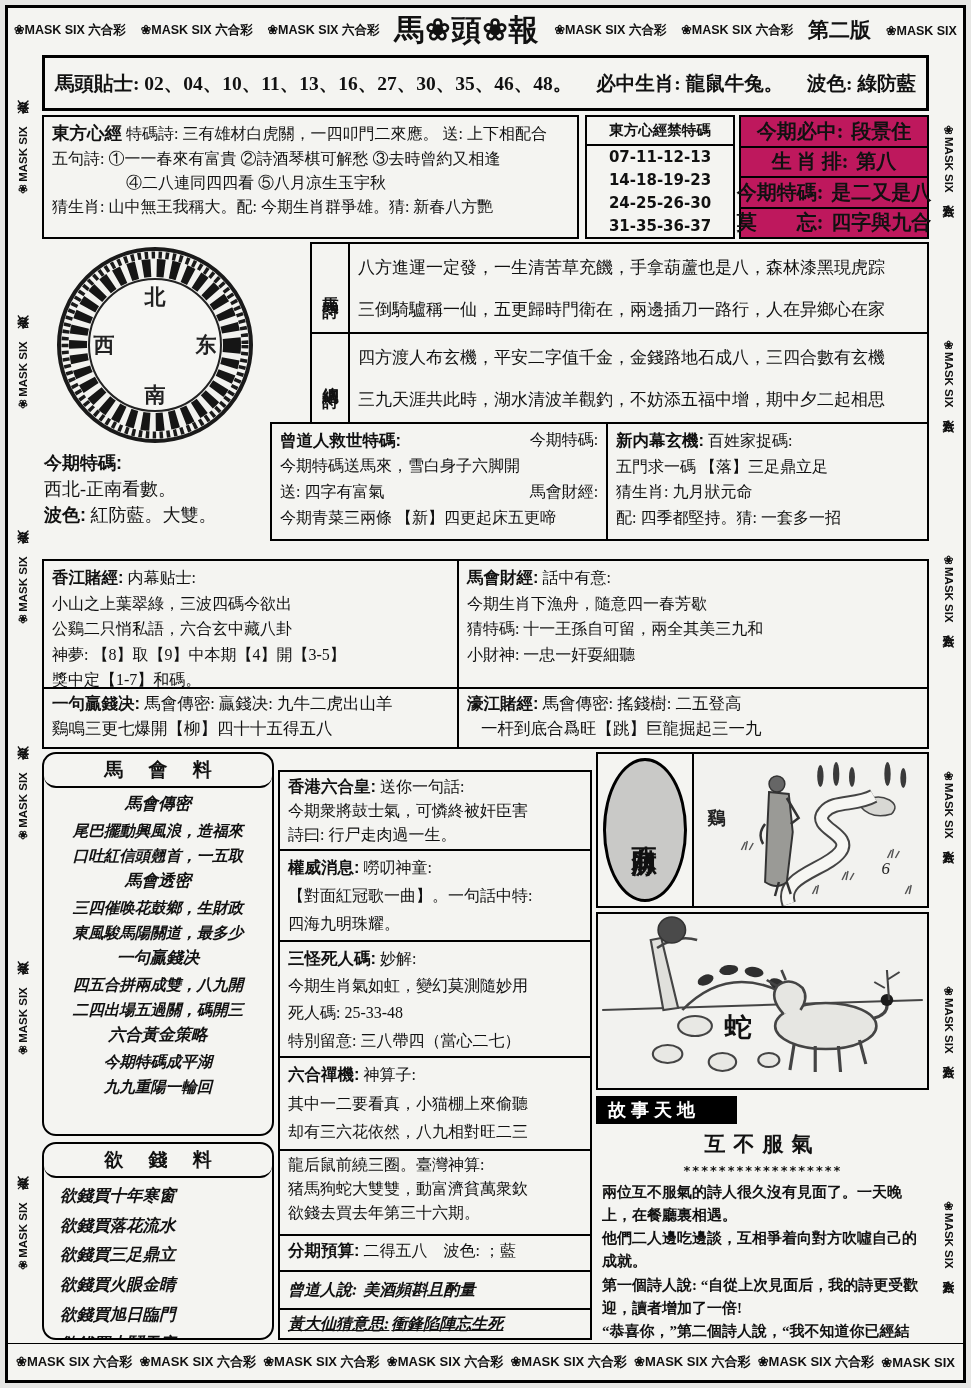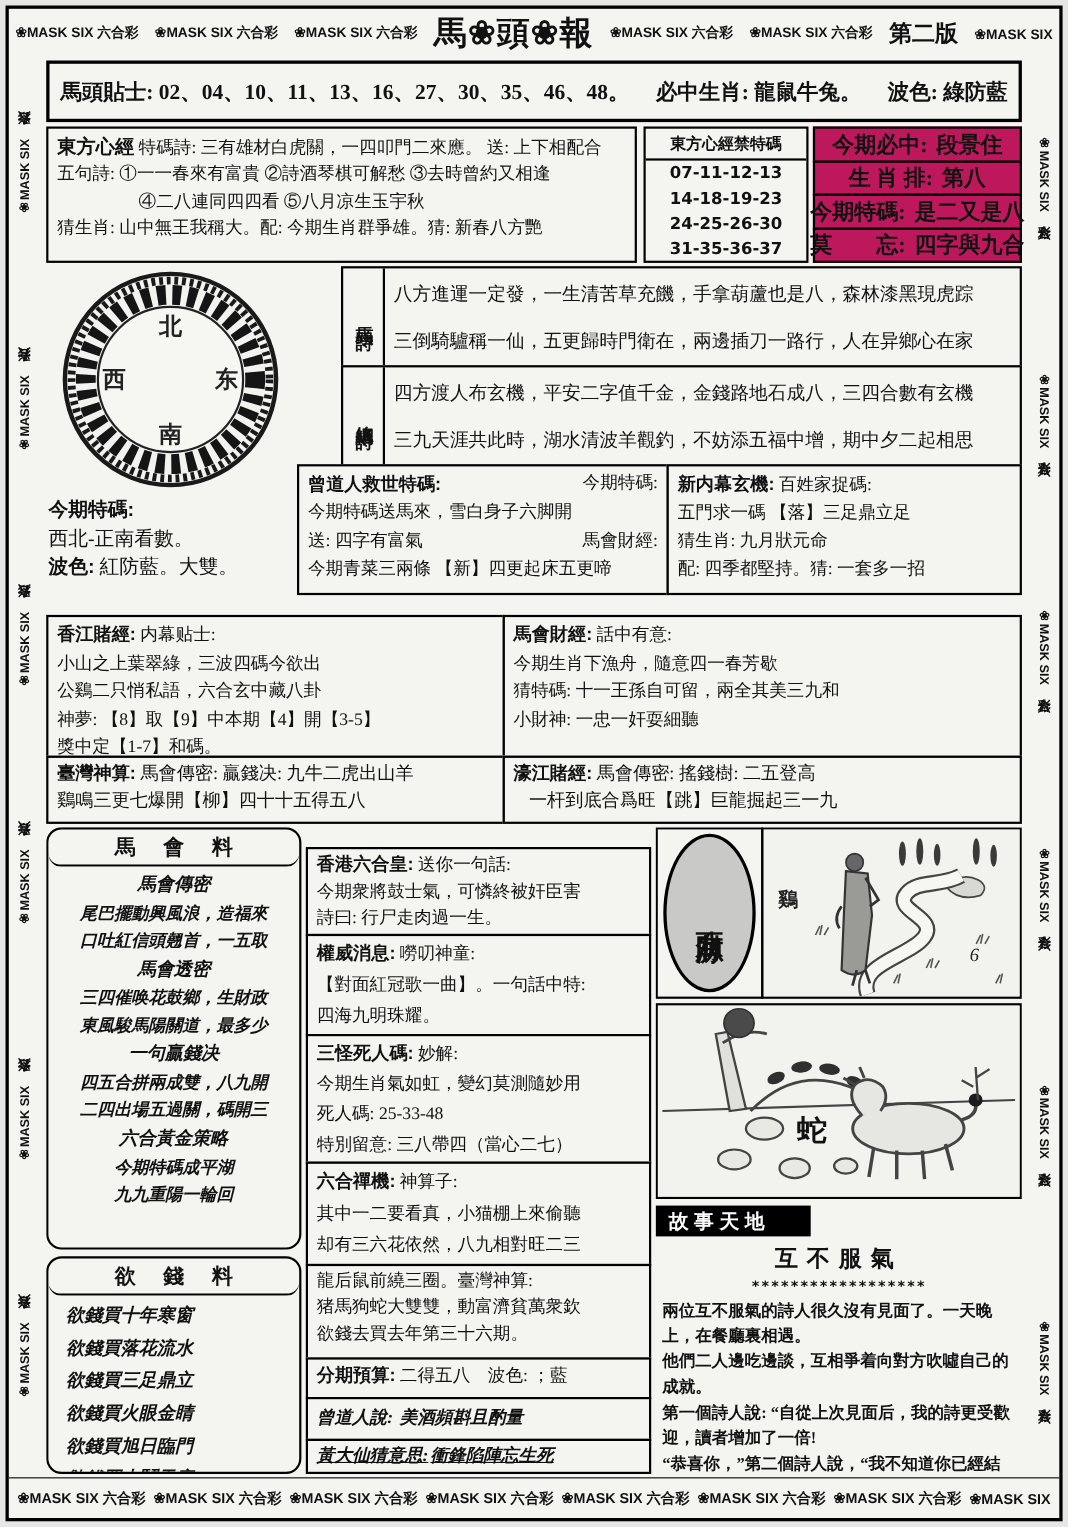--- a/index.html
+++ b/index.html
@@ -227,21 +227,21 @@
         <div><span class="t">馬會財經:</span>
              <span>話中有意:</span></div>
         <div>今期生肖下漁舟，隨意四一春芳歇</div>
         <div>猜特碼: 十一王孫自可留，兩全其美三九和</div>
         <div>小財神: 一忠一奸耍細聽</div>
       </div>
     </div>
 
     <div class="rowF">
       <div class="bx fbox" style="width:47%;">
-        <div><span class="t" style="font-weight:bold;font-family:'Liberation Sans',sans-serif;">臺灣神算:</span>
+        <div><span class="t" style="font-weight:bold;font-family:'Liberation Sans',sans-serif;">一句贏錢决:</span>
              <span>馬會傳密: 贏錢决: 九牛二虎出山羊</span></div>
         <div>鷄鳴三更七爆開【柳】四十十五得五八</div>
       </div>
       <div class="bx fbox" style="flex:1;margin-left:-2px;">
         <div><span class="t" style="font-weight:bold;font-family:'Liberation Sans',sans-serif;">濠江賭經:</span>
              <span>馬會傳密: 搖錢樹: 二五登高</span></div>
         <div style="padding-left:14px;">一杆到底合爲旺【跳】巨龍掘起三一九</div>
       </div>
     </div>
 

